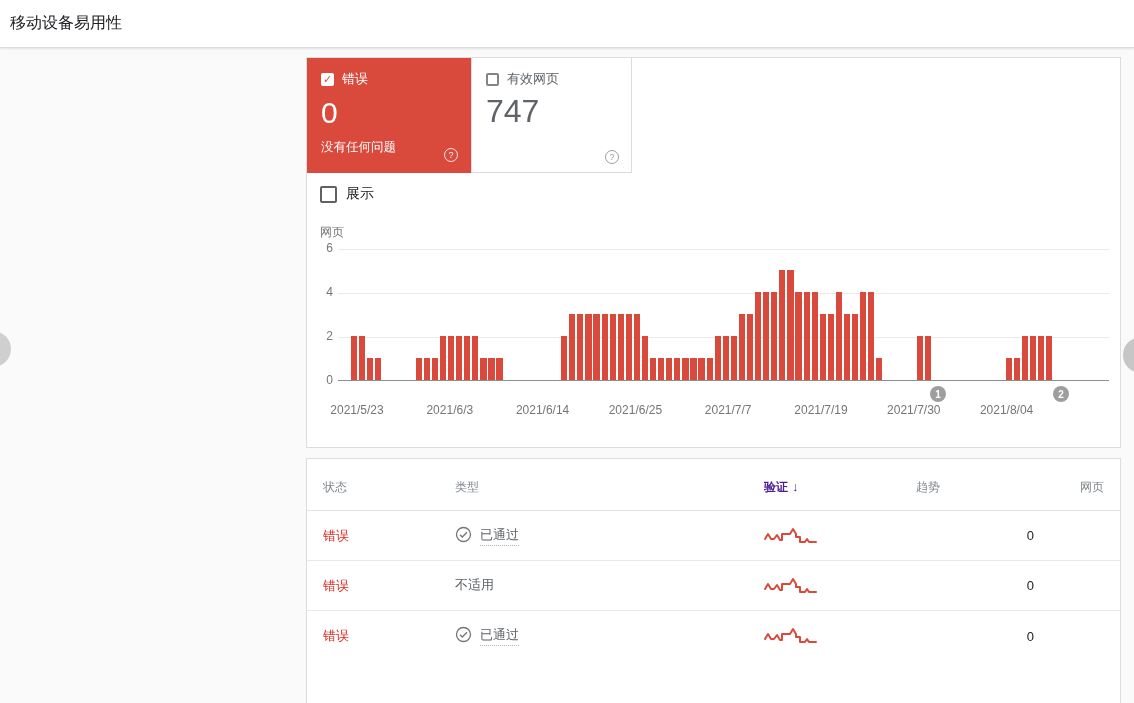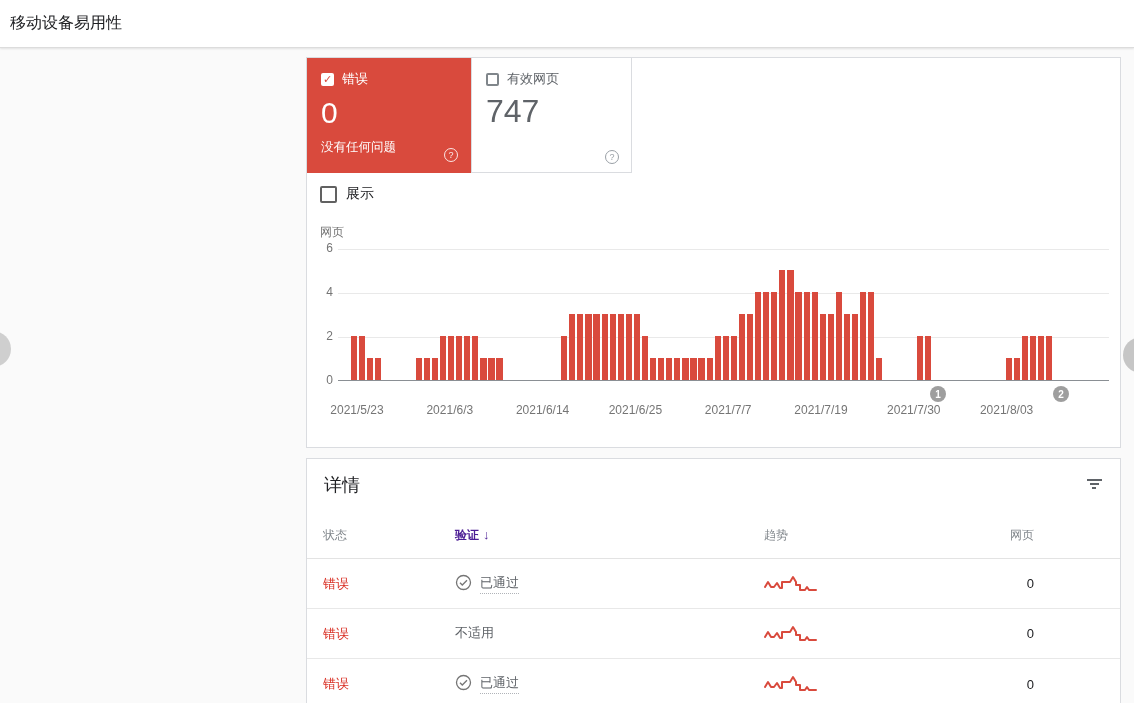--- a/index.html
+++ b/index.html
@@ -210,36 +210,29 @@
     </div>
 
   <div class="xlabels">
       <div class="xtick" style="left: 19px;">2021/5/23</div>
       <div class="xtick" style="left: 111.8px;">2021/6/3</div>
       <div class="xtick" style="left: 204.6px;">2021/6/14</div>
       <div class="xtick" style="left: 297.4px;">2021/6/25</div>
       <div class="xtick" style="left: 390.2px;">2021/7/7</div>
       <div class="xtick" style="left: 483px;">2021/7/19</div>
       <div class="xtick" style="left: 575.8px;">2021/7/30</div>
-      <div class="xtick" style="left: 668.6px;">2021/8/03</div>
+      <div class="xtick" style="left: 668.6px;">2021/8/04</div>
     </div>
 </div>
 
 <div class="card card-detail">
-  <div class="detail-head">
-    <div class="detail-title">详情</div>
-    <div class="filter-icon">
-        <i></i>
-        <i></i>
-        <i></i>
-      </div>
-  </div>
 
   <div class="trow thead">
     <div>状态</div>
+    <div>类型</div>
     <div class="sortcol">
       <span>验证</span><span class="sort-arrow">↓</span>
     </div>
     <div>趋势</div>
     <div class="col-pages">网页</div>
   </div>
 
   <div>
   <div class="trow data-row">
     <div class="status-error">错误</div>

